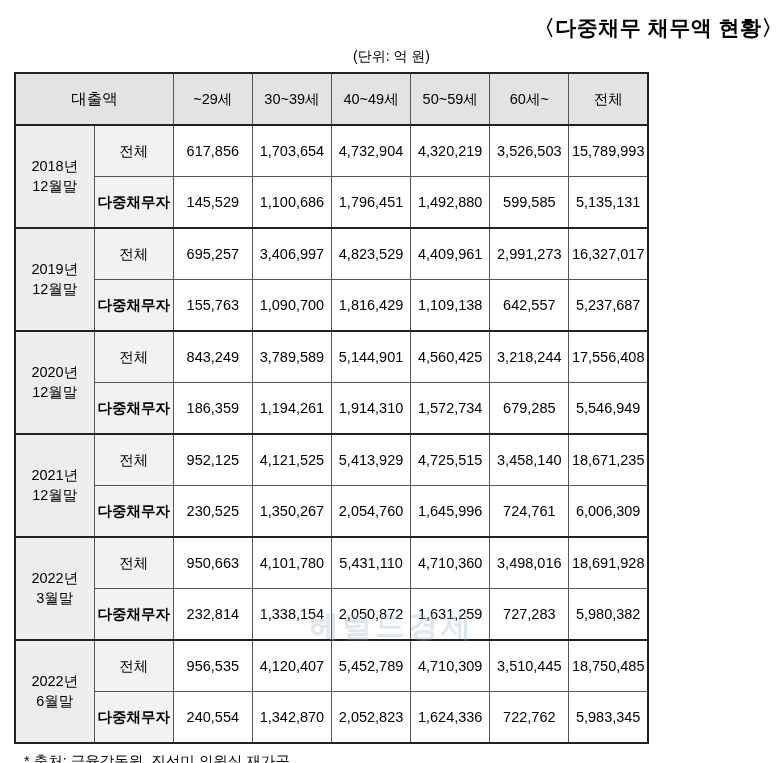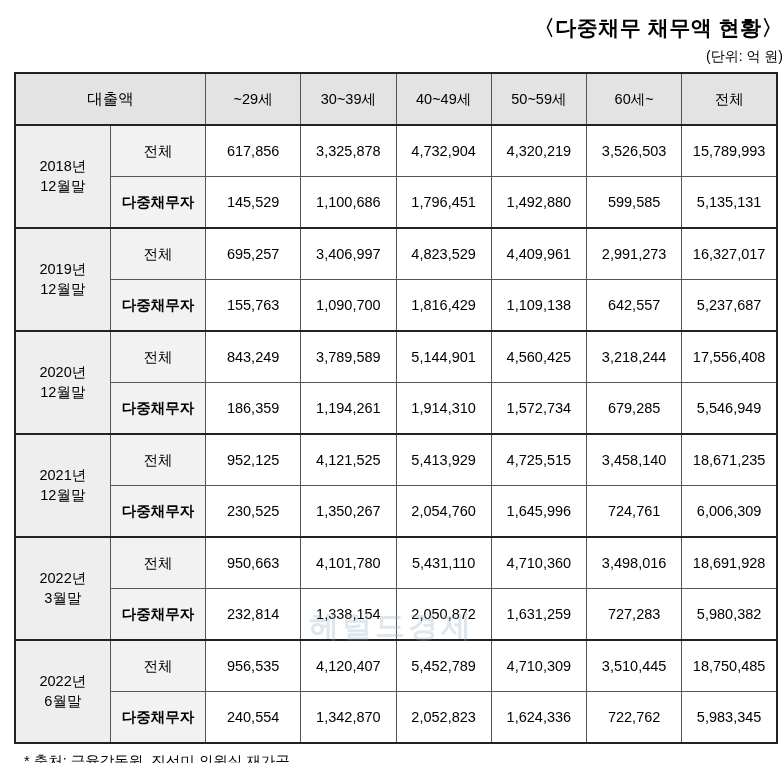--- a/index.html
+++ b/index.html
@@ -25,31 +25,31 @@
   .title {
     text-align: right;
     font-size: 21px;
     font-weight: bold;
     letter-spacing: 0.5px;
     margin-top: 14px;
     margin-bottom: 6px;
     color: #000;
   }
   .unit-row {
-    text-align: right;
+    text-align: center;
     font-size: 14px;
     color: #000;
     margin-bottom: 6px;
   }
   .table-wrap {
     padding: 0 14px;
   }
   table.data {
     border-collapse: collapse;
-    width: 764px;
+    width: 635px;
     table-layout: fixed;
     border: 2px solid #222;
   }
   table.data th, table.data td {
     border: 1px solid #555;
     text-align: center;
     vertical-align: middle;
     font-size: 14.5px;
     color: #000;
     padding: 0;
@@ -132,21 +132,21 @@
           <th>60세~</th>
           <th>전체</th>
         </tr>
       </thead>
       <tbody>
 
         <tr class="group-start">
           <td class="period" rowspan="2">2018년<br>12월말</td>
           <td class="rowlabel">전체</td>
           <td class="num">617,856</td>
-          <td class="num">3,325,878</td>
+          <td class="num">1,703,654</td>
           <td class="num">4,732,904</td>
           <td class="num">4,320,219</td>
           <td class="num">3,526,503</td>
           <td class="num">15,789,993</td>
         </tr>
         <tr>
           <td class="rowlabel bold">다중채무자</td>
           <td class="num bold">145,529</td>
           <td class="num bold">1,100,686</td>
           <td class="num bold">1,796,451</td>

